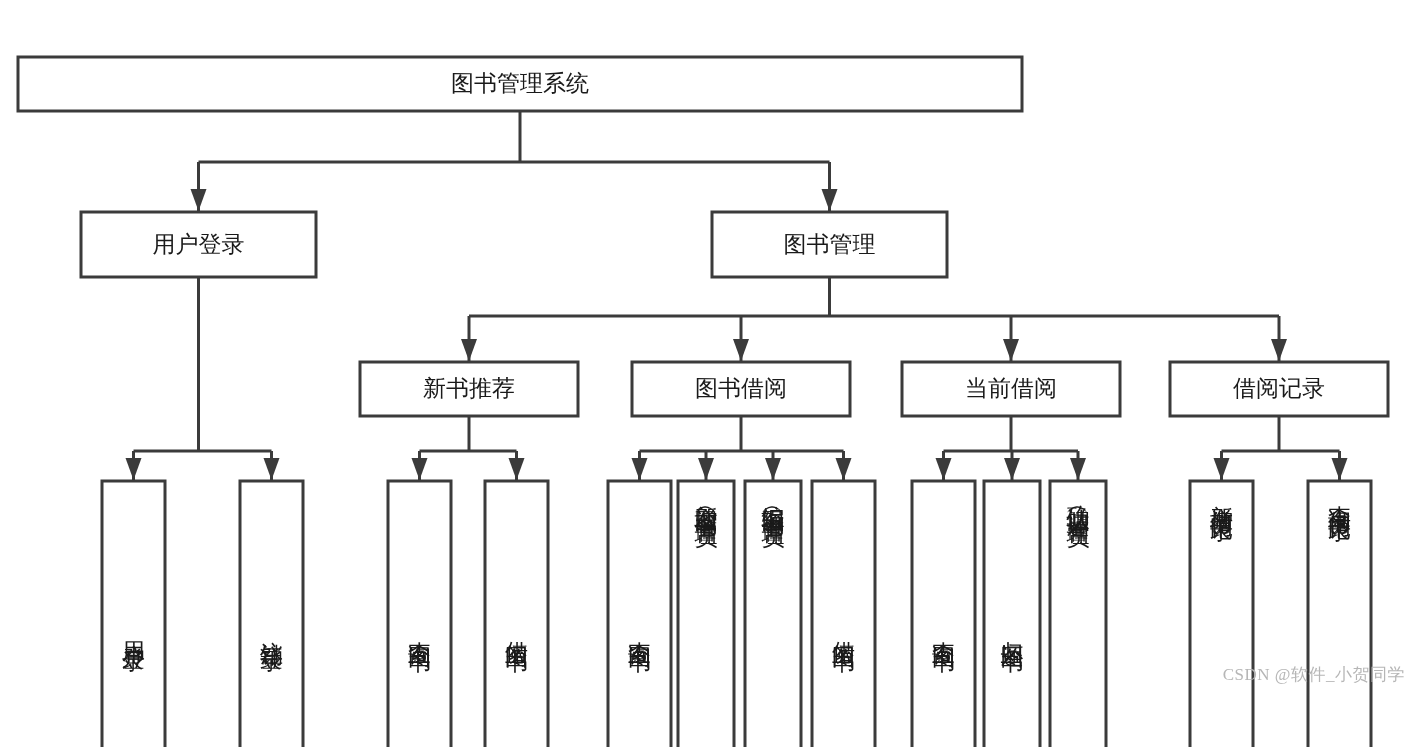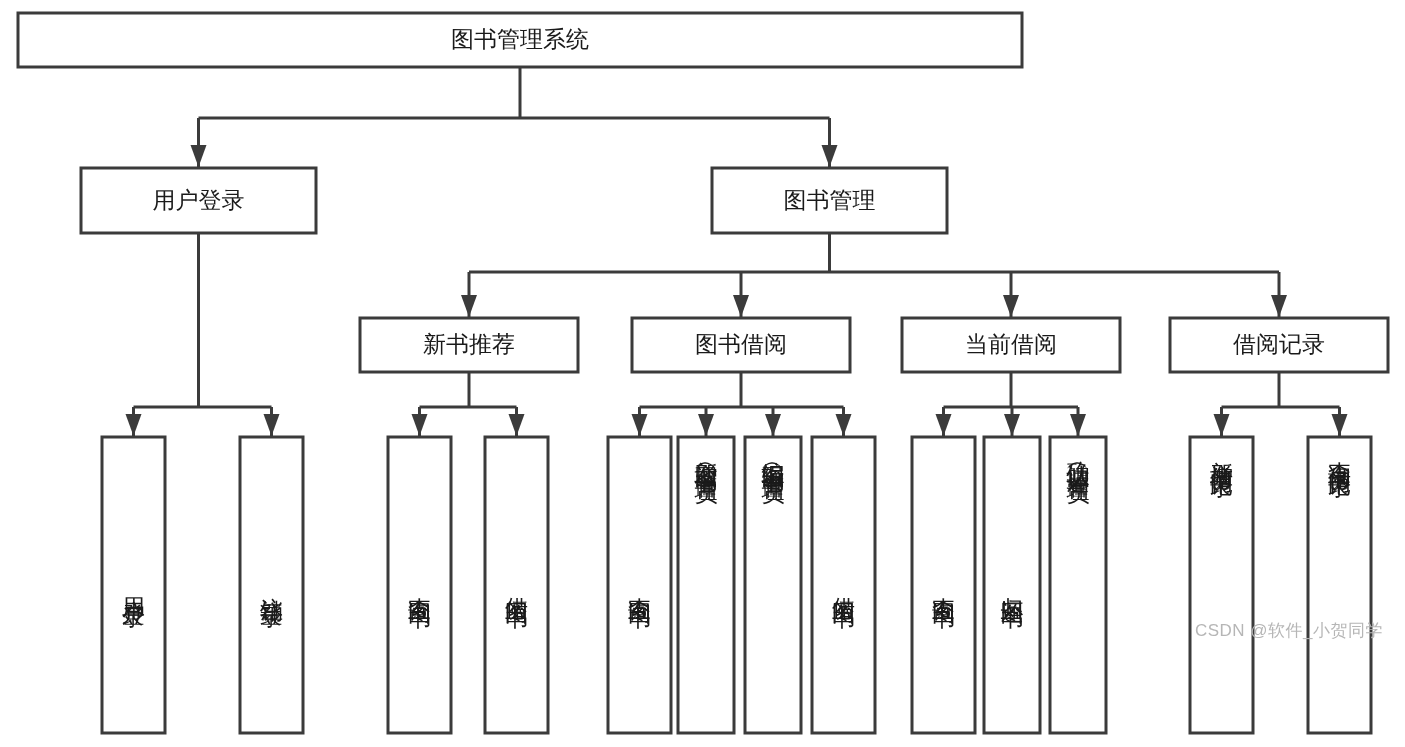--- a/index.html
+++ b/index.html
@@ -11,20 +11,21 @@
     width: 1405px;
     height: 747px;
     font-family: "Liberation Sans", "DejaVu Sans", sans-serif;
     overflow: hidden;
   }
   #diagram-root {
     position: relative;
     width: 1405px;
     height: 648px;
     background: #ffffff;
+    margin-top: 44px;
   }
   svg.tree-svg {
     position: absolute;
     top: 0;
     left: 0;
     width: 1405px;
     height: 747px;
   }
   .node-rect {
     fill: #ffffff;
@@ -60,23 +61,23 @@
     text-orientation: upright;
     font-family: "Liberation Sans", "DejaVu Sans", sans-serif;
     font-size: 23px;
     line-height: 1.18;
     letter-spacing: 3px;
     color: #1a1a1a;
     white-space: nowrap;
   }
   .watermark {
     position: absolute;
-    right: 22px;
+    right: 0;
     bottom: 6px;
-    font-family: Liberation Sans, sans-serif;
+    font-family: Liberation Serif, serif;
     font-size: 17px;
     color: #b6b6b6;
     letter-spacing: 0.5px;
     white-space: nowrap;
   }
 </style>
 </head>
 <body>
 
 <div id="diagram-root">

